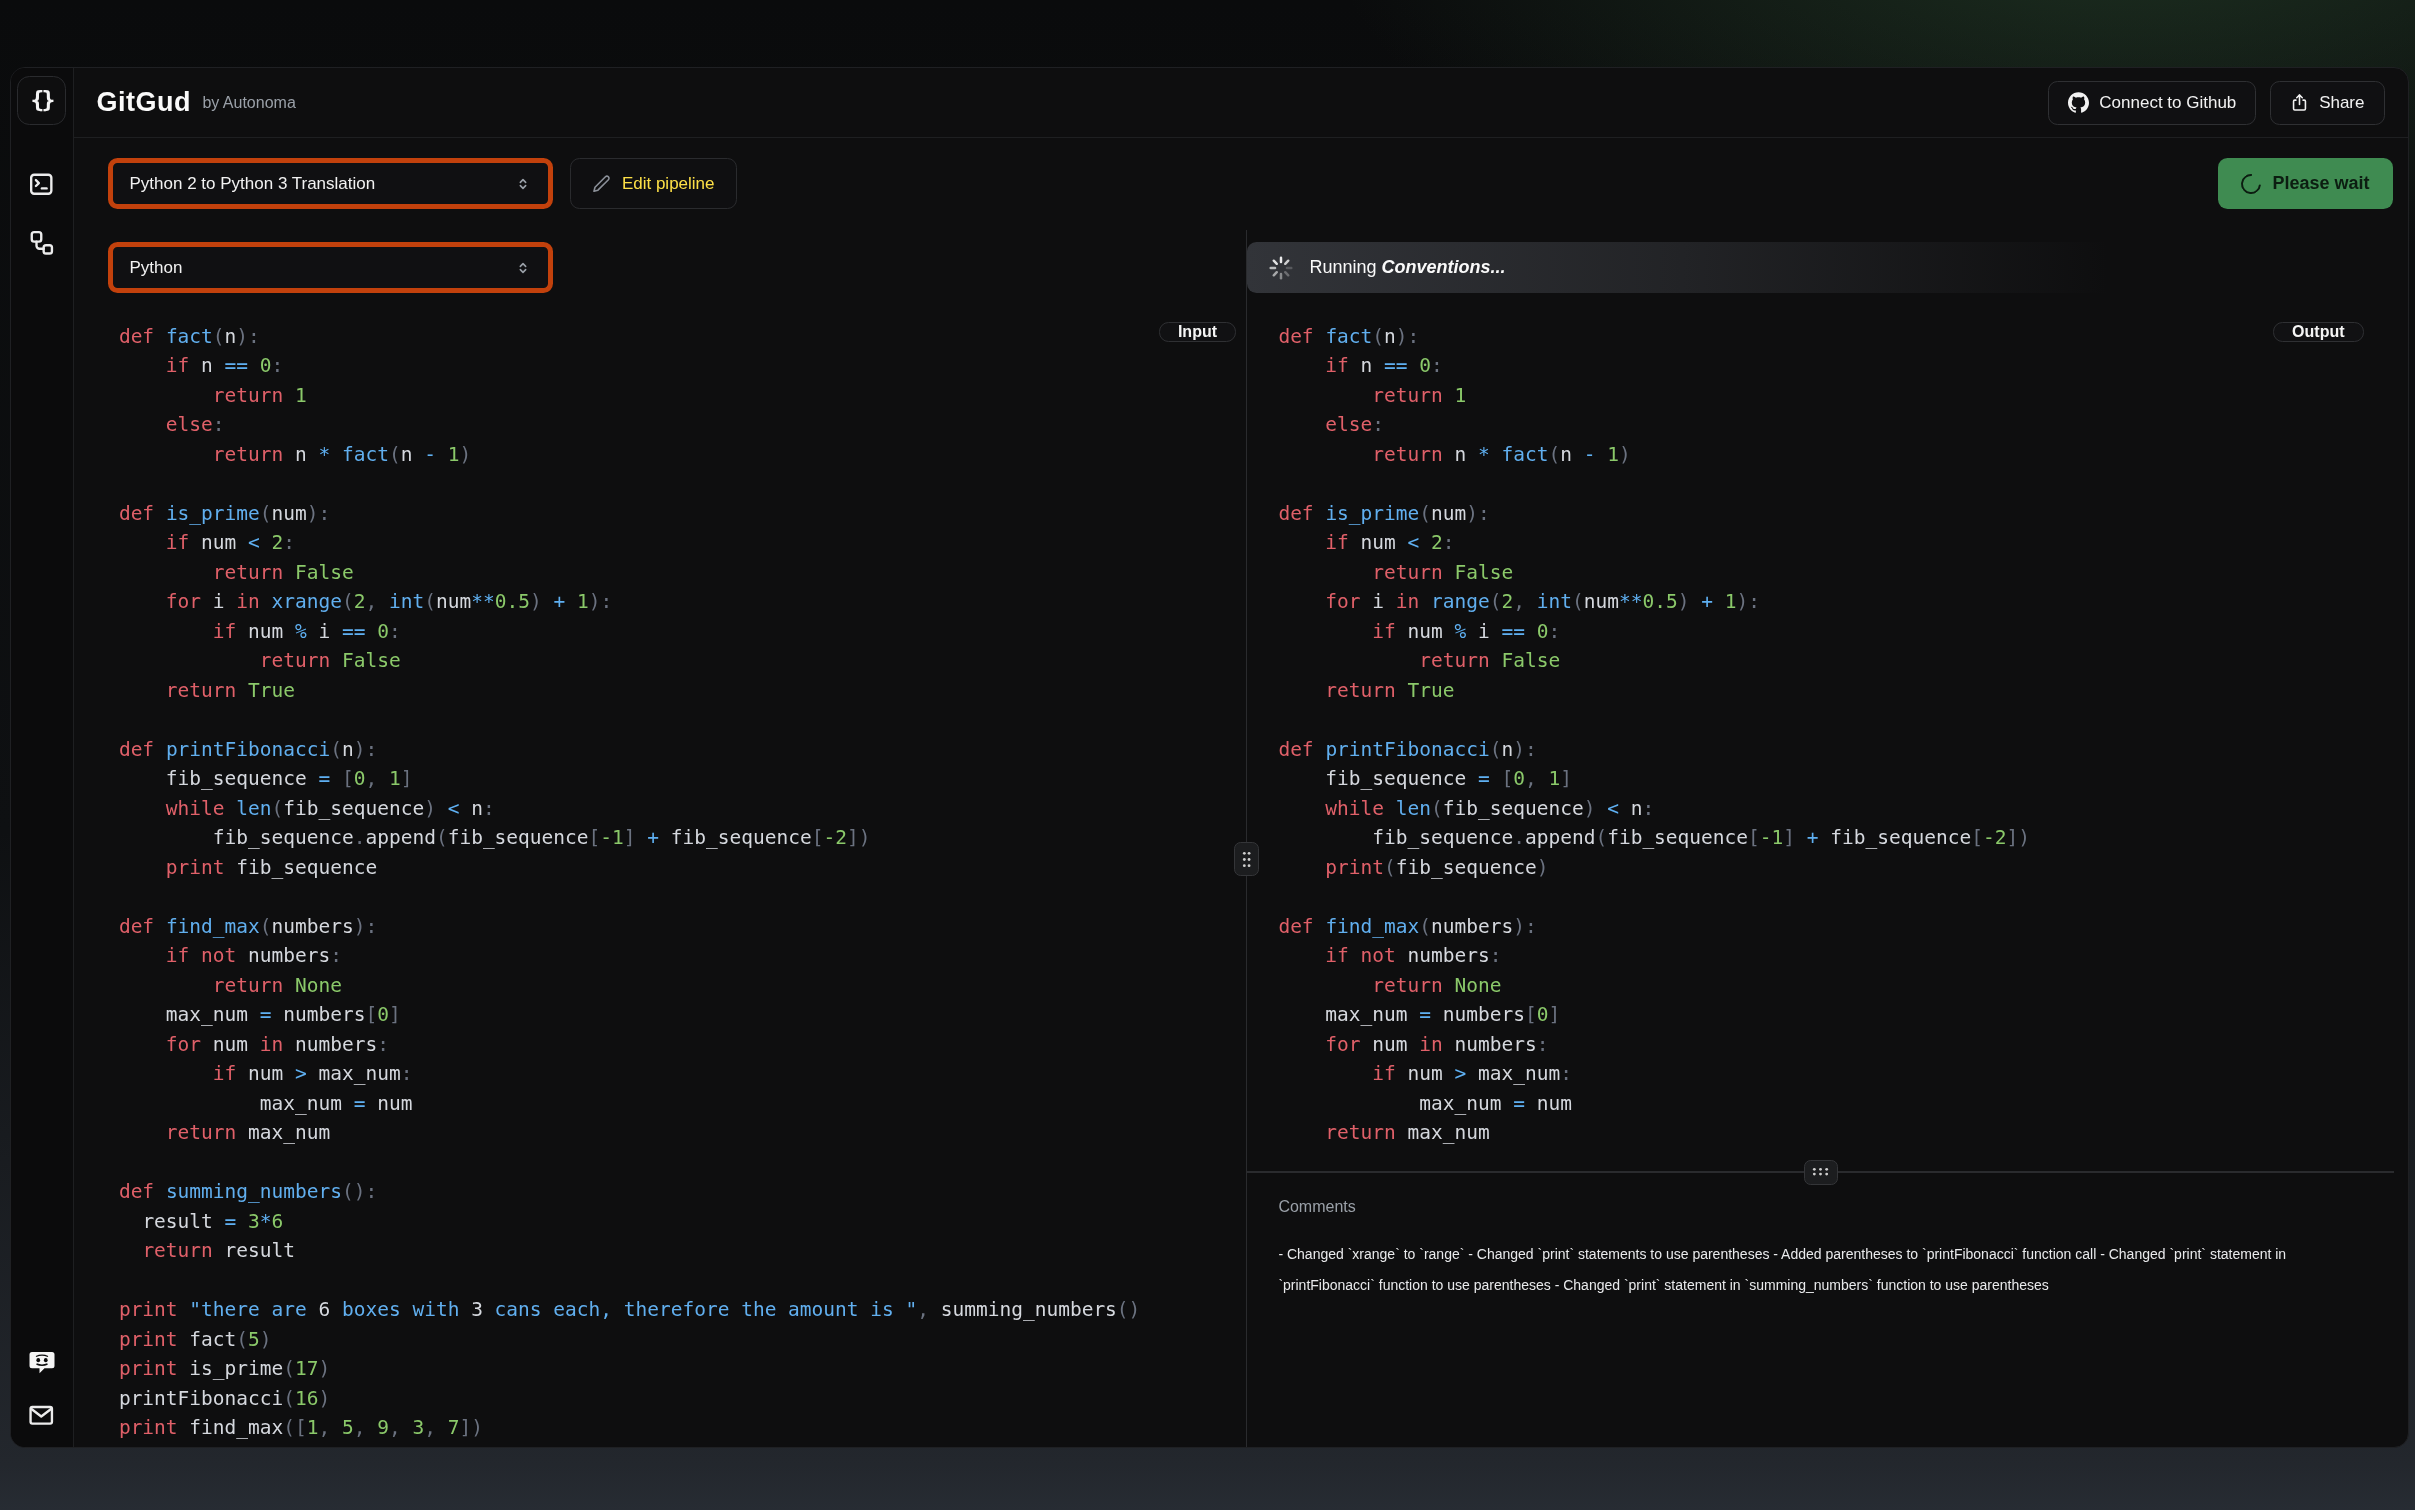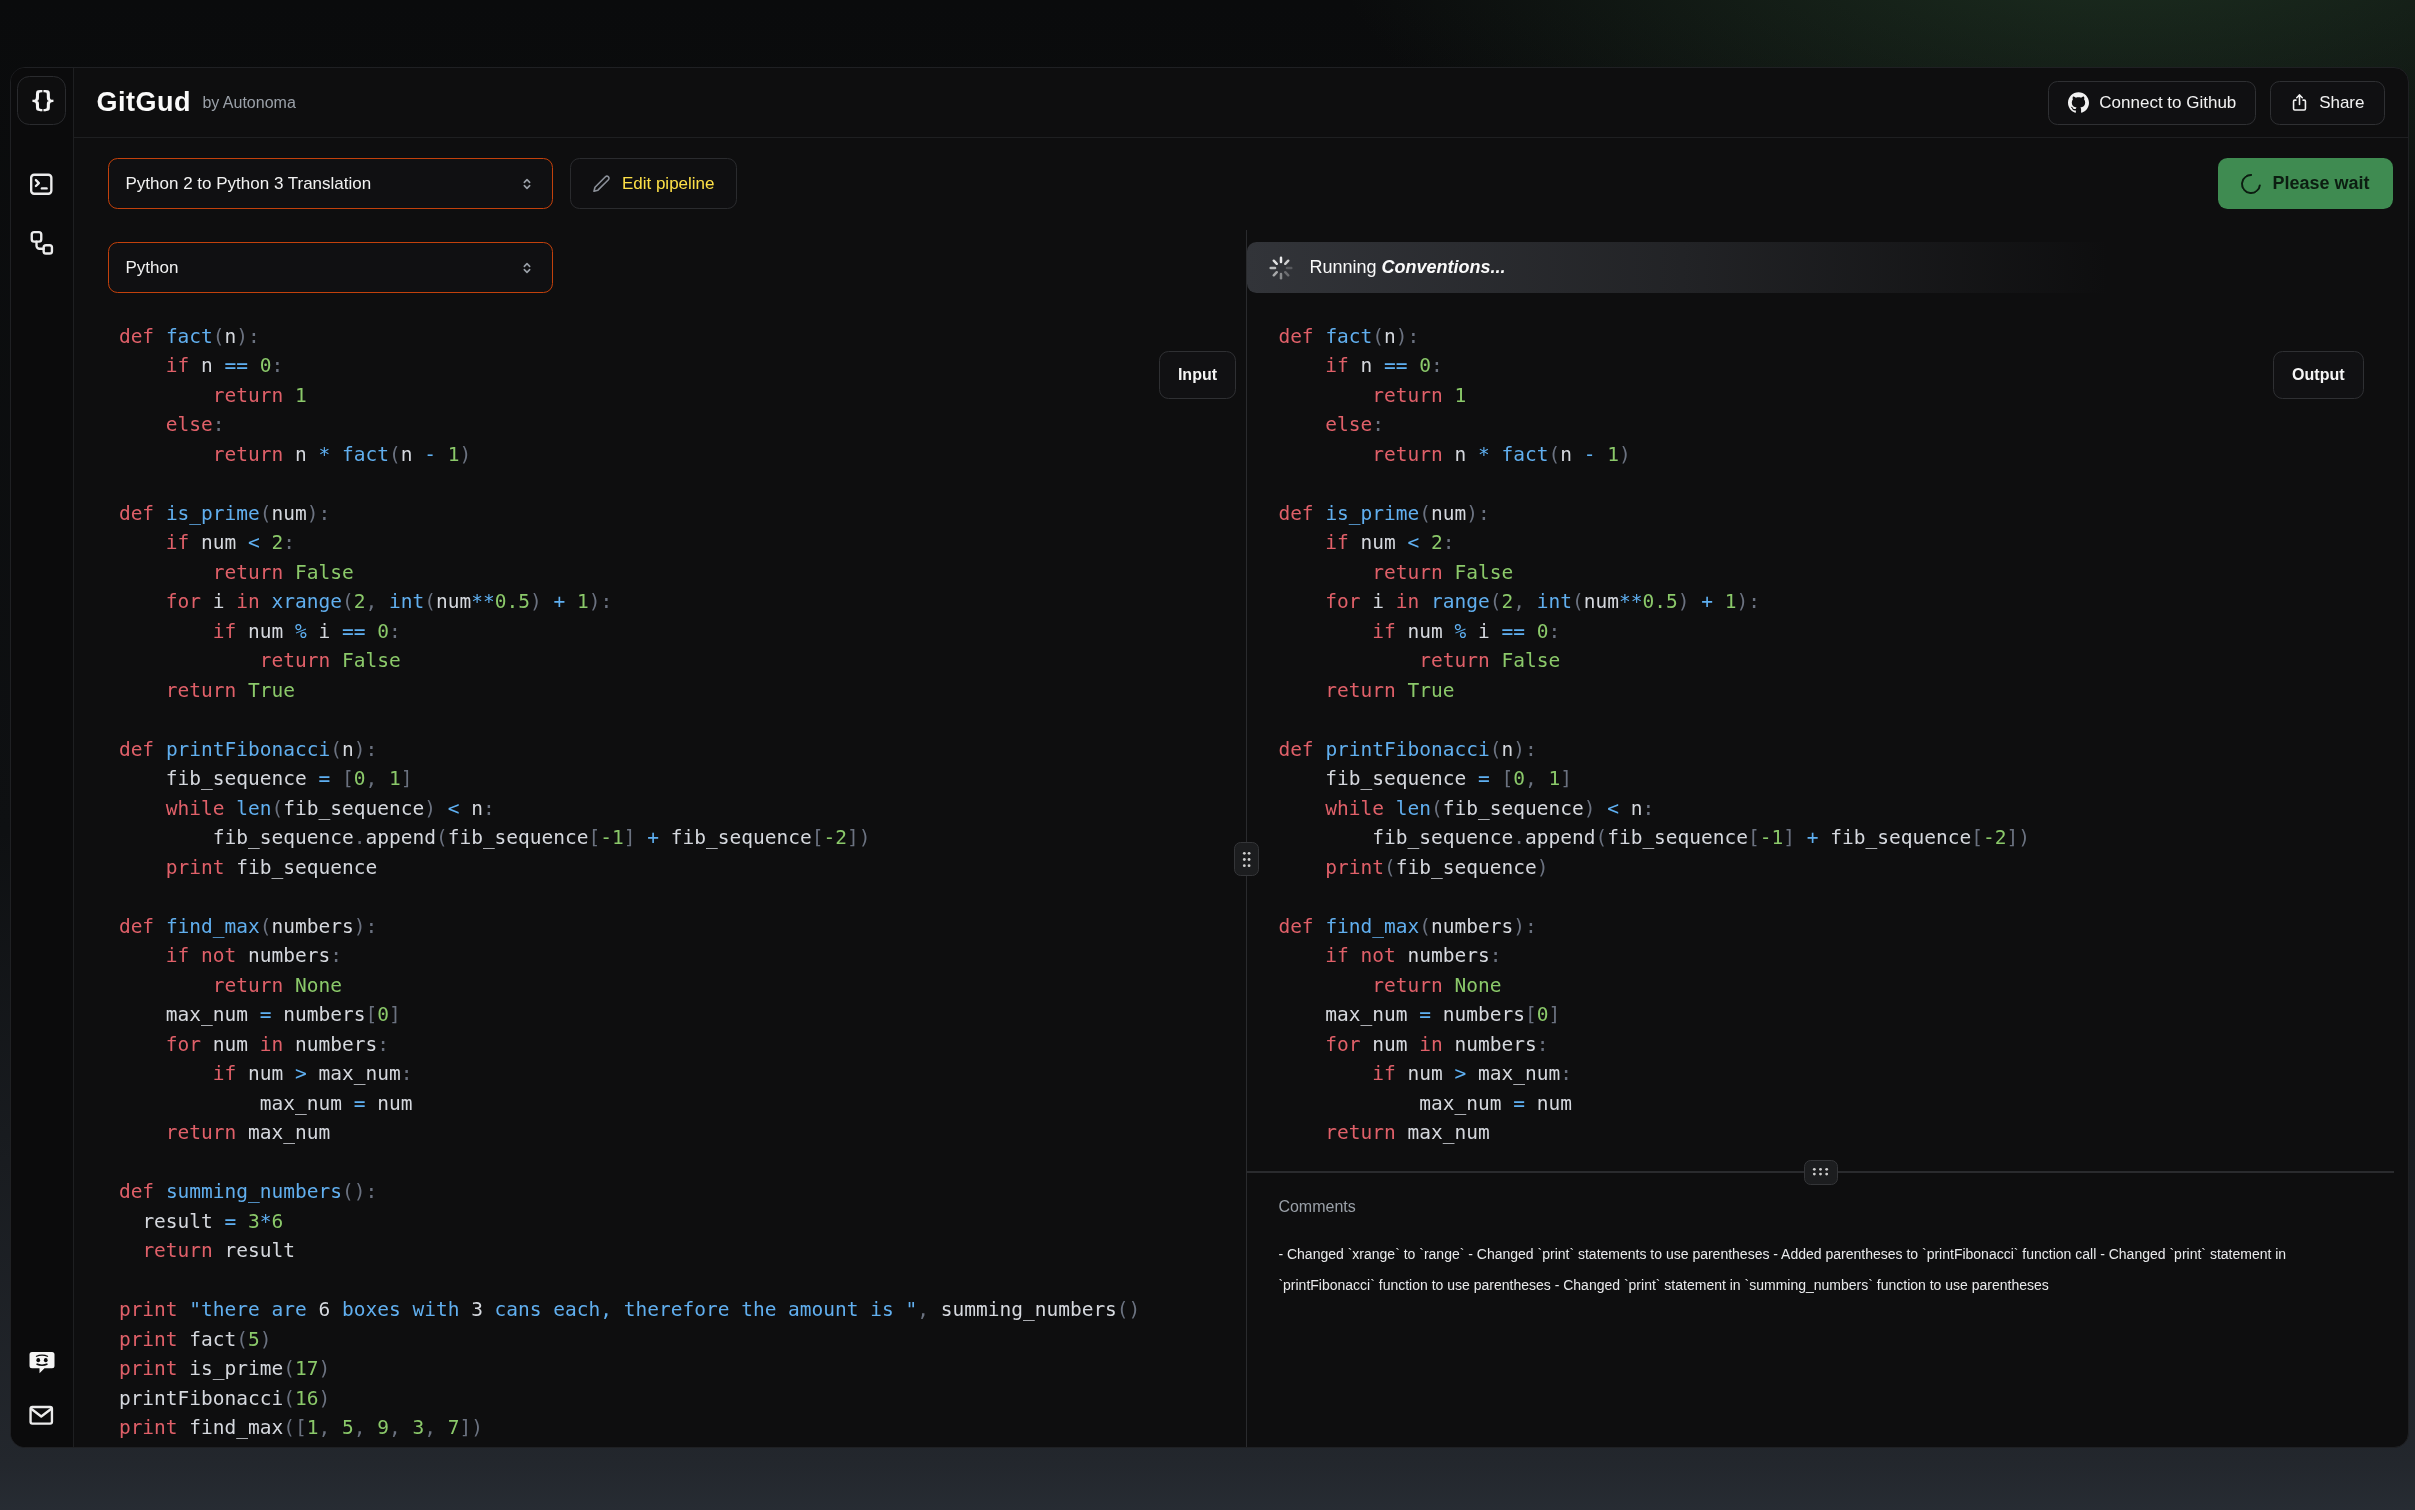--- a/index.html
+++ b/index.html
@@ -46,21 +46,21 @@
     height:44px; display:flex; align-items:center; gap:10.5px; padding:0 19px;
     border:1px solid #2f3033; border-radius:9.5px; background:#101012;
     color:#f2f2f2; font-size:17px; font-weight:500; cursor:pointer;
   }
   
   .toolbar {
     position:absolute; left:63px; top:70px; right:0; height:91px;
     display:flex; align-items:center; padding:0 15px 0 34px;
   }
   .select-box {
-    width:445px; height:51px; border:1px solid #c2410c; border-radius:9.5px;
+    width:445px; height:51px; border:5px solid #c2410c; border-radius:9.5px;
     background:#101012; display:flex; align-items:center; padding:0 17px;
     font-size:17px; color:#f2f2f2; cursor:pointer;
   }
   .select-box .chev { margin-left:auto; color:#9aa0a8; display:flex; }
   .edit-pipeline-btn {
     margin-left:17px; height:51px; display:flex; align-items:center; gap:11.4px; padding:0 21px;
     border:1px solid #2a2b2e; border-radius:9.5px; background:#0f0f11;
     color:#fde047; font-size:17px; font-weight:500; cursor:pointer;
   }
   .wait-btn {
@@ -93,23 +93,23 @@
   }
   .run-step { font-style:italic; font-weight:600; }
   .panel-right .code-area { height:849px; padding-left:31px; margin-top:28.5px; }
   .h-divider { height:1.9px; background:#2a2b2e; position:relative; }
   .h-divider .drag-handle { width:34px; height:25px; top:-11.4px; left:50%; margin-left:-17px; cursor:row-resize; }
   .comments { padding:25px 42px 0 31px; }
   .comments-label { font-size:16px; color:#9aa0a8; }
   .comments-text { margin-top:23px; font-size:14px; line-height:31px; color:#e9eaec; }
   
   .io-badge {
-    position:absolute; top:92px; height:48px; padding:0 18px;
+    position:absolute; top:92px; height:20px; padding:0 18px;
     border:1px solid #2f3033; border-radius:9.5px; background:rgba(18,18,20,0.88);
-    display:flex; align-items:center; font-size:16px; font-weight:bold; color:#f5f5f5; z-index:3;margin-top:29px;
+    display:flex; align-items:center; font-size:16px; font-weight:bold; color:#f5f5f5; z-index:3;
   }
   .io-badge.input { right:9.5px; }
   .io-badge.output { right:44px; }
   
   .code-line {
     white-space:pre; font-family:"DejaVu Sans Mono", monospace;
     font-size:19.5px; line-height:29.5px; color:#d5d8de;
   }
   .tok-k { color:#e06069; } .tok-f { color:#61afef; } .tok-n { color:#8bc96a; }
   .tok-o { color:#5fb0f2; } .tok-p { color:#6b7280; } .tok-t { color:#d5d8de; }

